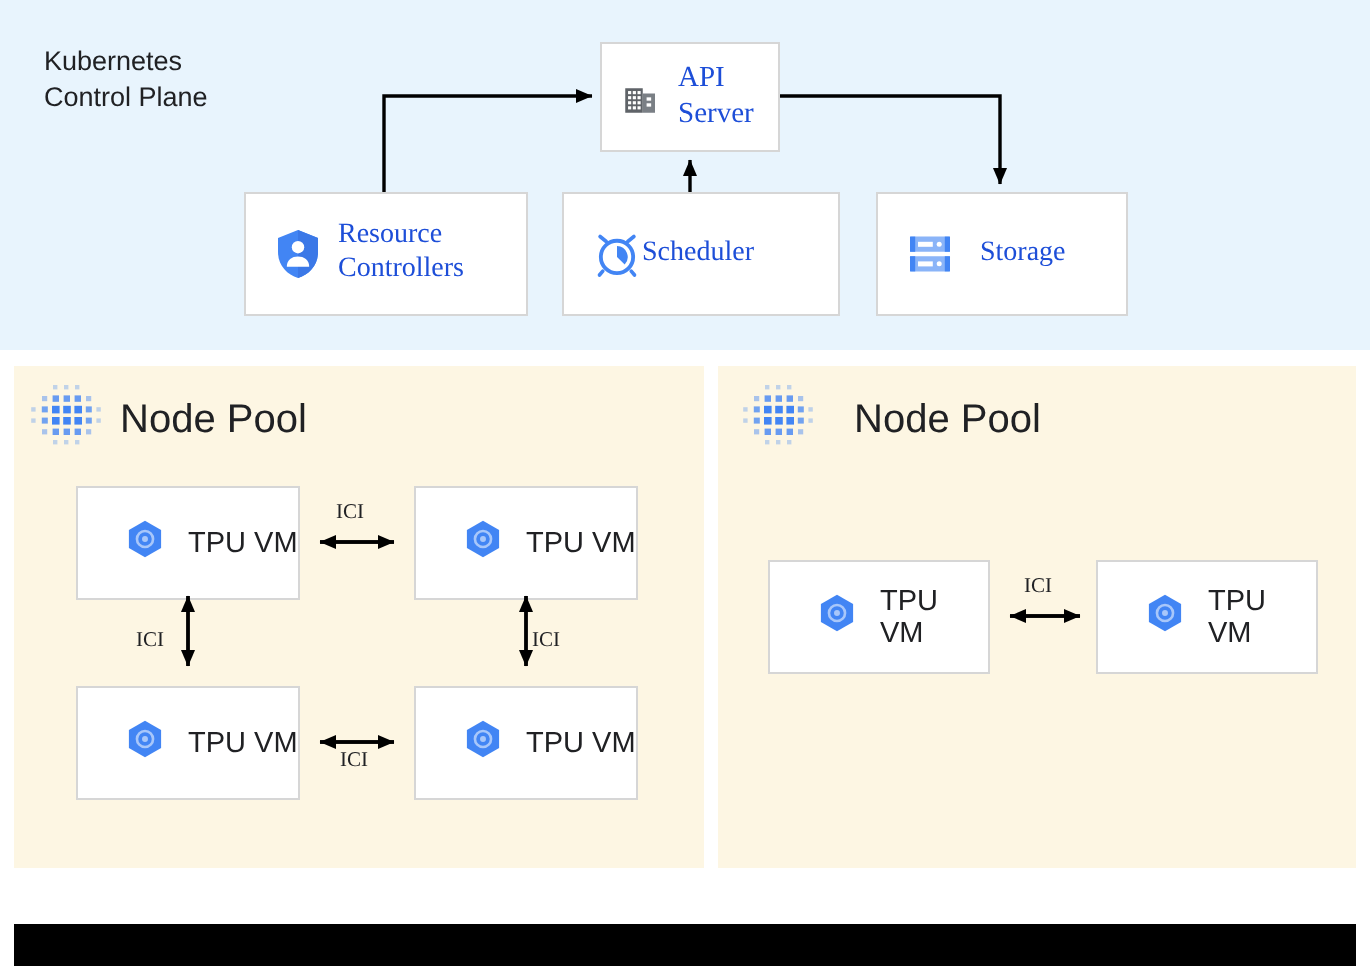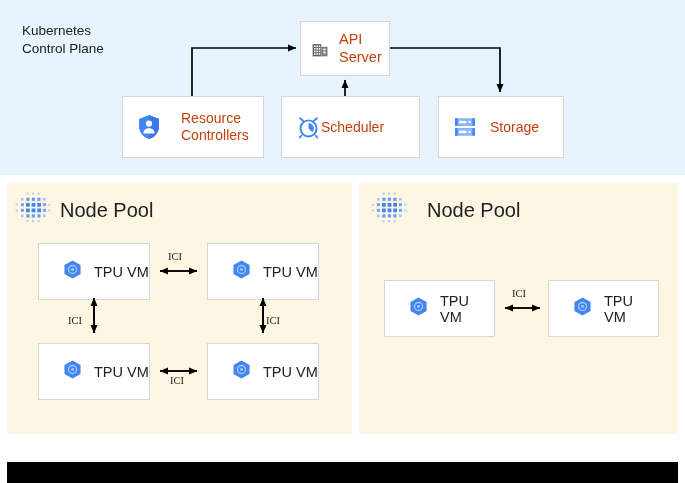--- a/index.html
+++ b/index.html
@@ -15,26 +15,26 @@
   #pool-left{left:7px;top:183px;width:345px;height:251px;}
   #pool-right{left:359px;top:183px;width:319px;height:251px;}
 
   .black-bar{position:absolute;left:7px;top:462px;width:671px;height:21px;
       background:#000000;}
 
   
   .node-box{position:absolute;background:#ffffff;border:1px solid #d6d6d6;
       box-sizing:border-box;display:flex;align-items:center;}
   .node-box .ico{flex:0 0 auto;display:flex;align-items:center;justify-content:center;}
-  .node-box .lbl{font-size:14px;line-height:1.18;color:#c2410c;white-space:pre-line;}
+  .node-box .lbl{font-size:14px;line-height:1.18;color:#1d4ed8;white-space:pre-line;font-family:Liberation Serif, serif;}
 
   
   #box-api{left:300px;top:21px;width:90px;height:55px;padding-left:9px;gap:8px;}
   #box-api .lbl{font-size:14.5px;}
-  #box-rc{left:122px;top:96px;width:142px;height:62px;padding-left:14px;gap:20px;}
+  #box-rc{left:122px;top:96px;width:142px;height:62px;padding-left:14px;gap:8px;}
   #box-sched{left:281px;top:96px;width:139px;height:62px;padding-left:14px;}
   #box-storage{left:438px;top:96px;width:126px;height:62px;padding-left:14px;gap:13px;}
 
   
   .tpu-box{position:absolute;background:#ffffff;border:1px solid #d6d6d6;
       box-sizing:border-box;display:flex;align-items:center;padding-left:23px;gap:11px;}
   .tpu-box .lbl{font-size:14.5px;color:#202124;}
   #tpu-l1{left:38px;top:243px;width:112px;height:57px;}
   #tpu-l2{left:207px;top:243px;width:112px;height:57px;}
   #tpu-l3{left:38px;top:343px;width:112px;height:57px;}

